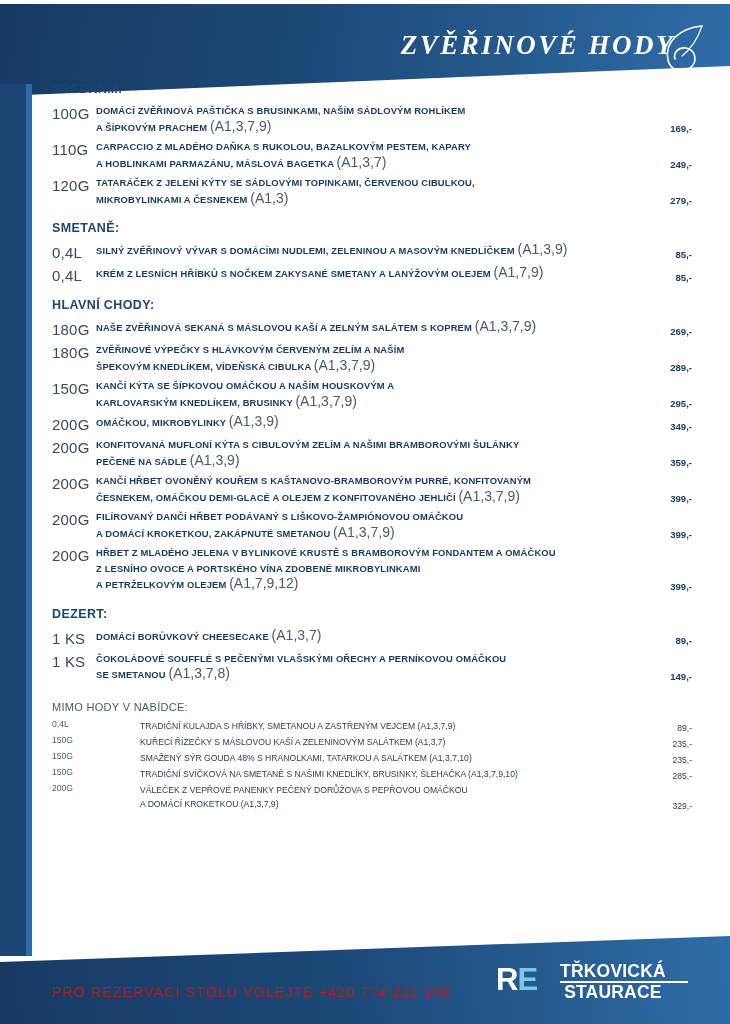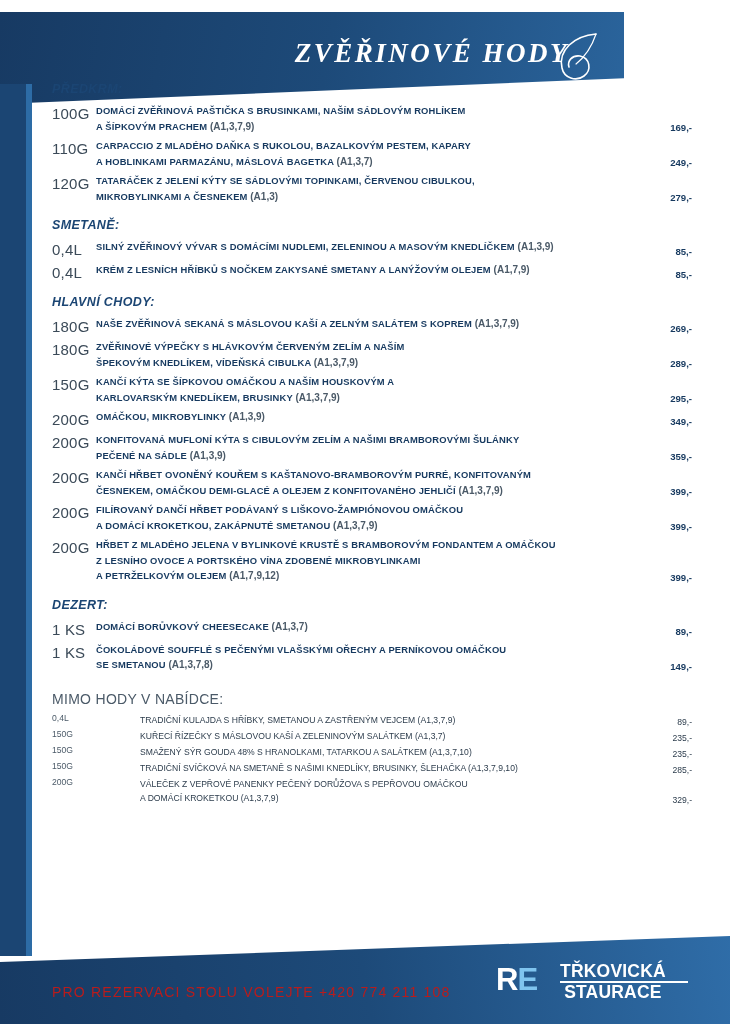--- a/index.html
+++ b/index.html
@@ -13,22 +13,22 @@
     position: relative;
     width: 730px;
     height: 1024px;
     overflow: hidden;
     background: #ffffff;
   }
 
   
   .header {
     position: absolute;
-    top: 12px; left: 0;
-    width: 624px;
+    top: 4px; left: 0;
+    width: 730px;
     height: 92px;
     overflow: hidden;
   }
   .header-bg {
     position: absolute;
     top: 0; left: 0;
     width: 730px;
     height: 92px;
     background: linear-gradient(100deg, #173a63 0%, #1d4a79 45%, #2f6da8 100%);
     clip-path: polygon(0 0, 730px 0, 730px 62px, 0 92px);
@@ -80,21 +80,20 @@
   }
 
   .section { margin-bottom: 2px; }
 
   .section-title {
     font-size: 12.5px;
     font-weight: bold;
     color: #1b4573;
     letter-spacing: 0.4px;
     margin: 14px 0 7px 0;
-    font-style: italic;
   }
   .section:first-child .section-title { margin-top: 4px; }
 
   .item {
     display: flex;
     align-items: flex-start;
     margin-bottom: 4px;
   }
   .item-qty {
     width: 44px;
@@ -109,39 +108,39 @@
     padding-right: 8px;
   }
   .item-line {
     font-size: 9.4px;
     font-weight: bold;
     color: #16395f;
     line-height: 15.5px;
     letter-spacing: 0.15px;
   }
   .alg {
-    font-weight: bold;
+    font-weight: normal;
     color: #4b5a68;
-    font-size: 10px;
+    font-size: 14px;
     letter-spacing: 0;
   }
   .item-price {
     flex: 0 0 46px;
     width: 46px;
     text-align: right;
     font-size: 9.6px;
     font-weight: bold;
     color: #16395f;
     align-self: flex-end;
     padding-bottom: 1px;
   }
 
   
   .extra-title {
-    font-size: 14px;
+    font-size: 11px;
     color: #4b5a68;
     letter-spacing: 0.3px;
     margin: 18px 0 6px 0;
   }
   .extra-item {
     display: flex;
     align-items: flex-start;
     margin-bottom: 2px;
   }
   .extra-qty {

